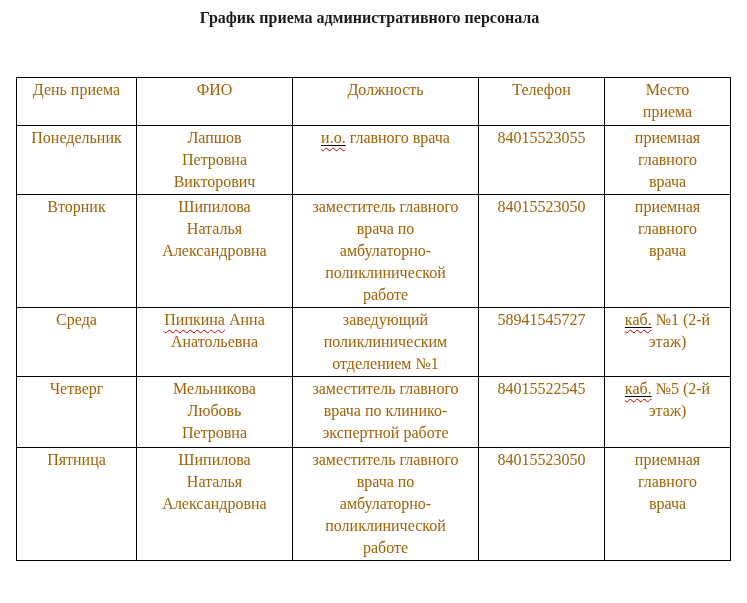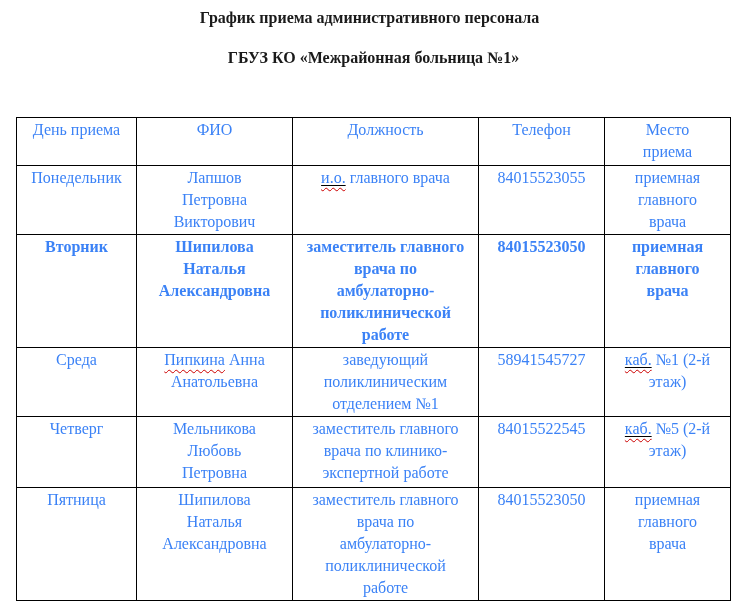--- a/index.html
+++ b/index.html
@@ -30,33 +30,33 @@
     margin: 49px 0 0 16px;
   }
   th, td {
     border: 1px solid #000000;
     vertical-align: top;
     text-align: center;
     font-weight: normal;
     font-size: 16px;
     line-height: 22px;
     padding: 1px 4px 1px 4px;
-    color: #3b82f6;
+    color: #a16207;
     overflow: hidden;
     white-space: normal;
     word-wrap: break-word;
   }
   col.c-day   { width: 120px; }
   col.c-fio   { width: 156px; }
   col.c-pos   { width: 186px; }
   col.c-phone { width: 126px; }
   col.c-place { width: 126px; }
   thead th { height: 45px; }
   tbody tr.r0 td { height: 62px; }
-  tbody tr.r1 td { height: 101px; font-weight: bold; }
+  tbody tr.r1 td { height: 101px; }
   tbody tr.r2 td { height: 64px; }
   tbody tr.r3 td { height: 68px; }
   tbody tr.r4 td { height: 101px; margin-left: 34px; }
   
   .m {
     text-decoration-line: underline;
     text-decoration-style: wavy;
     text-decoration-color: #cc0000;
     text-decoration-thickness: 1px;
     text-underline-offset: 4px;
@@ -68,21 +68,20 @@
     text-decoration-color: #000000;
     text-decoration-thickness: 1px;
     text-underline-offset: 2px;
   }
 </style>
 </head>
 <body>
 
 <div>
   <p class="doc-title" id="title-line1">График приема административного персонала</p>
-  <p class="doc-title" id="title-line2">ГБУЗ КО «Межрайонная больница №1»</p>
 
   <table class="schedule">
     <colgroup>
       <col class="c-day">
       <col class="c-fio">
       <col class="c-pos">
       <col class="c-phone">
       <col class="c-place">
     </colgroup>
     <thead>

